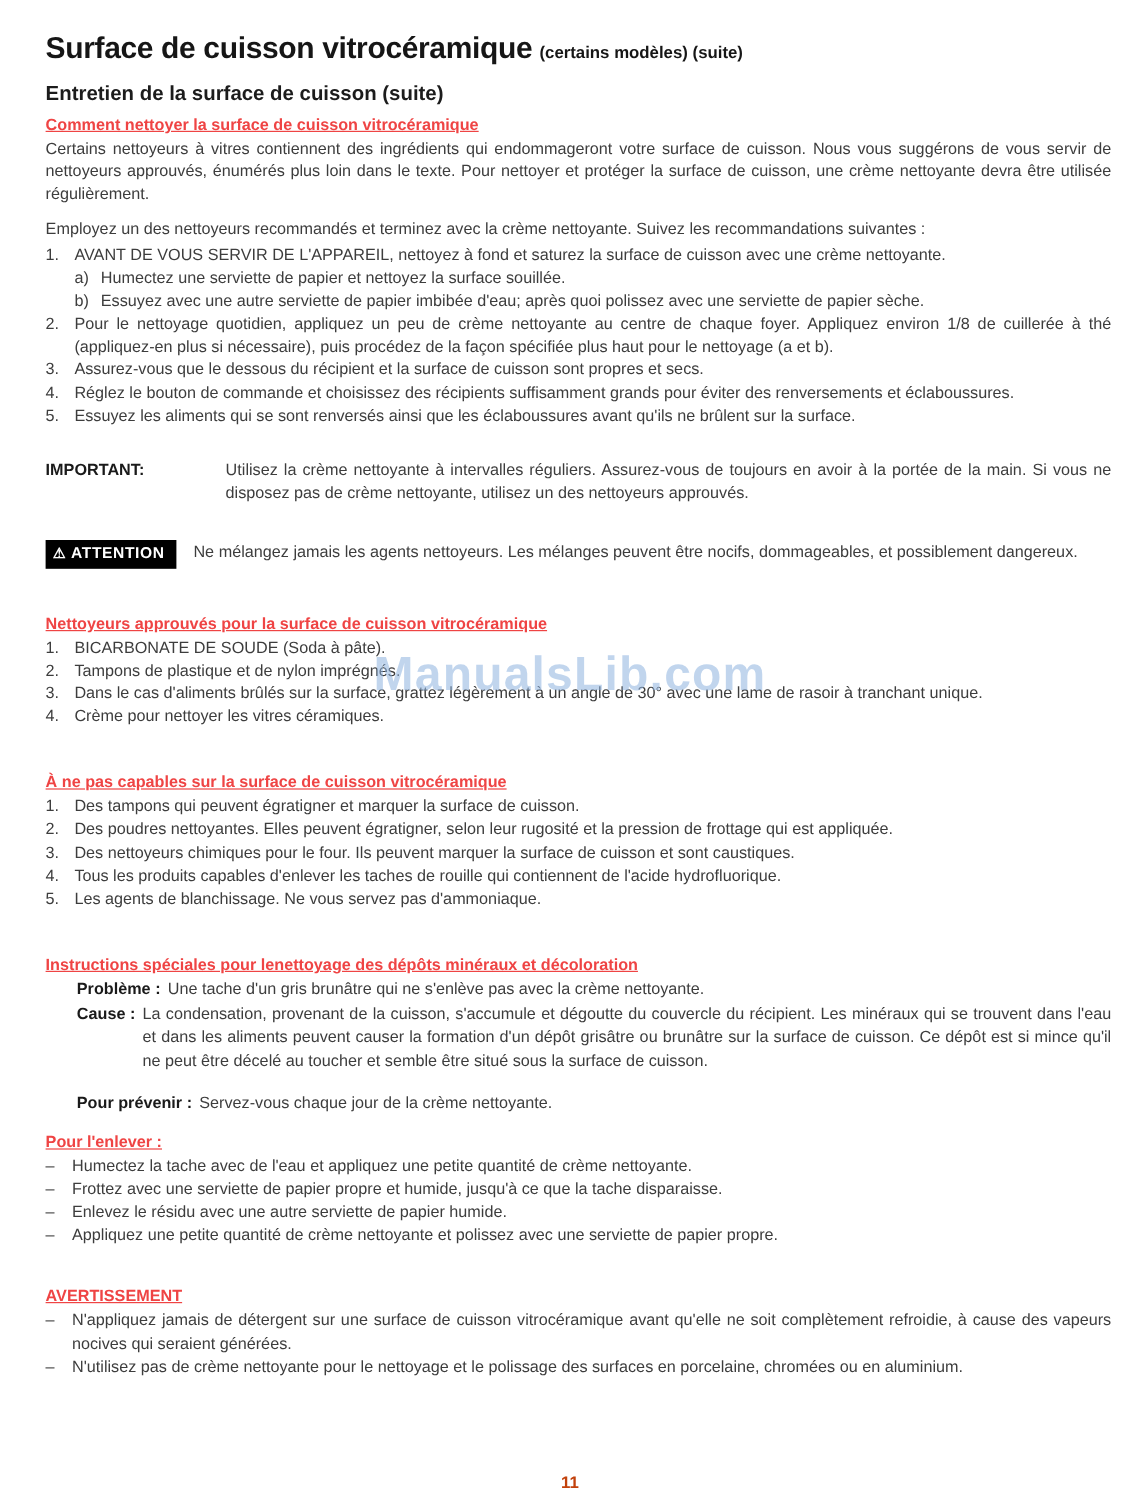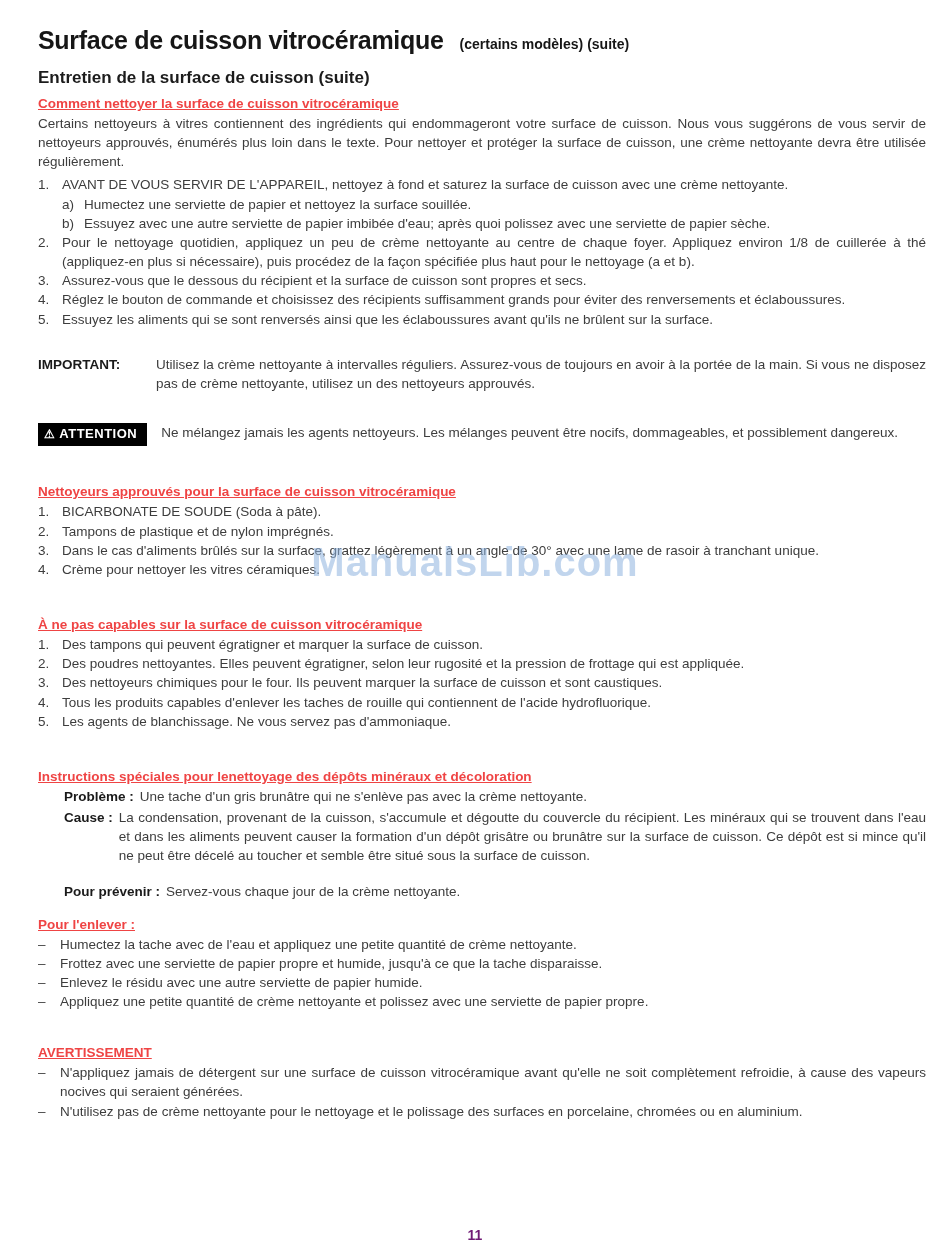--- a/index.html
+++ b/index.html
@@ -6,35 +6,35 @@
   .page{
     position:relative;
     width:950px;height:1253px;
     box-sizing:border-box;
     background:#ffffff;
     font-family:"Liberation Sans", sans-serif;
     color:#3d3d3d;
     padding:26px 24px 0 38px;
     overflow:hidden;
   }
-  .h1-line{display:flex;align-items:baseline;gap:16px;color:#161616;}
+  .h1-line{display:flex;align-items:baseline;gap:6px;color:#161616;}
   .h1{font-size:25px;font-weight:bold;letter-spacing:-0.3px;}
   .h1-suffix{font-size:14px;font-weight:bold;}
   .h2{font-size:17px;font-weight:bold;color:#1c1c1c;margin-top:13px;}
   .h3{font-size:13.5px;font-weight:bold;color:#ef4444;margin-top:8px;margin-bottom:3px;text-decoration:underline;}
   .para{font-size:13.5px;line-height:1.42;text-align:justify;margin:0 0 4px 0;}
   .lead{font-size:13.5px;line-height:1.42;margin:10px 0 2px 0;}
   .list{margin:0;}
   .row{display:flex;font-size:13.5px;line-height:1.42;}
   .row .marker{flex:0 0 24px;}
   .row .text{flex:1;text-align:justify;}
   .row.sub{margin-left:24px;}
   .row.sub .marker{flex:0 0 22px;}
   .row.dash .marker{flex:0 0 22px;}
-  .important-block{display:flex;margin-top:26px;font-size:13.5px;line-height:1.42;}
+  .important-block{display:flex;margin-top:26px;font-size:13.5px;line-height:1.42;gap:32px;}
   .important-label{flex:0 0 118px;font-weight:bold;color:#1a1a1a;}
   .important-text{flex:1;text-align:justify;}
   .attention-block{display:flex;margin-top:30px;font-size:13.5px;line-height:1.42;align-items:flex-start;}
   .attention-badge{
     flex:0 0 auto;
     background:#000;color:#fff;font-weight:bold;
     padding:2px 10px 3px 6px;margin-right:14px;
     font-size:13px;letter-spacing:0.5px;
     display:flex;align-items:center;gap:4px;
   }
@@ -53,36 +53,37 @@
     font-size:40px;font-weight:bold;
     color:#8fb4e0;opacity:0.55;
     letter-spacing:1px;
     pointer-events:none;
     white-space:nowrap;
   }
   .page-number{
     position:absolute;
     bottom:10px;left:0;right:0;
     text-align:center;
-    font-size:14px;font-weight:bold;color:#701a75;
+    font-size:14px;font-weight:bold;color:#c2410c;
   }
 </style>
 </head>
 <body>
 
 <div class="page">
 
   <div class="h1-line">
     <span class="h1">Surface de cuisson vitrocéramique</span>
     <span class="h1-suffix">(certains modèles) (suite)</span>
   </div>
   <div class="h2">Entretien de la surface de cuisson (suite)</div>
 
   <div class="h3">Comment nettoyer la surface de cuisson vitrocéramique</div>
   <p class="para">Certains nettoyeurs à vitres contiennent des ingrédients qui endommageront votre surface de cuisson. Nous vous suggérons de vous servir de nettoyeurs approuvés, énumérés plus loin dans le texte. Pour nettoyer et protéger la surface de cuisson, une crème nettoyante devra être utilisée régulièrement.</p>
+  <p class="lead">Employez un des nettoyeurs recommandés et terminez avec la crème nettoyante. Suivez les recommandations suivantes :</p>
 
   <div class="list">
     <div class="row">
       <span class="marker">1.</span>
       <span class="text">AVANT DE VOUS SERVIR DE L'APPAREIL, nettoyez à fond et saturez la surface de cuisson avec une crème nettoyante.</span>
     </div>
     <div class="row sub">
       <span class="marker">a)</span>
       <span class="text">Humectez une serviette de papier et nettoyez la surface souillée.</span>
     </div>

